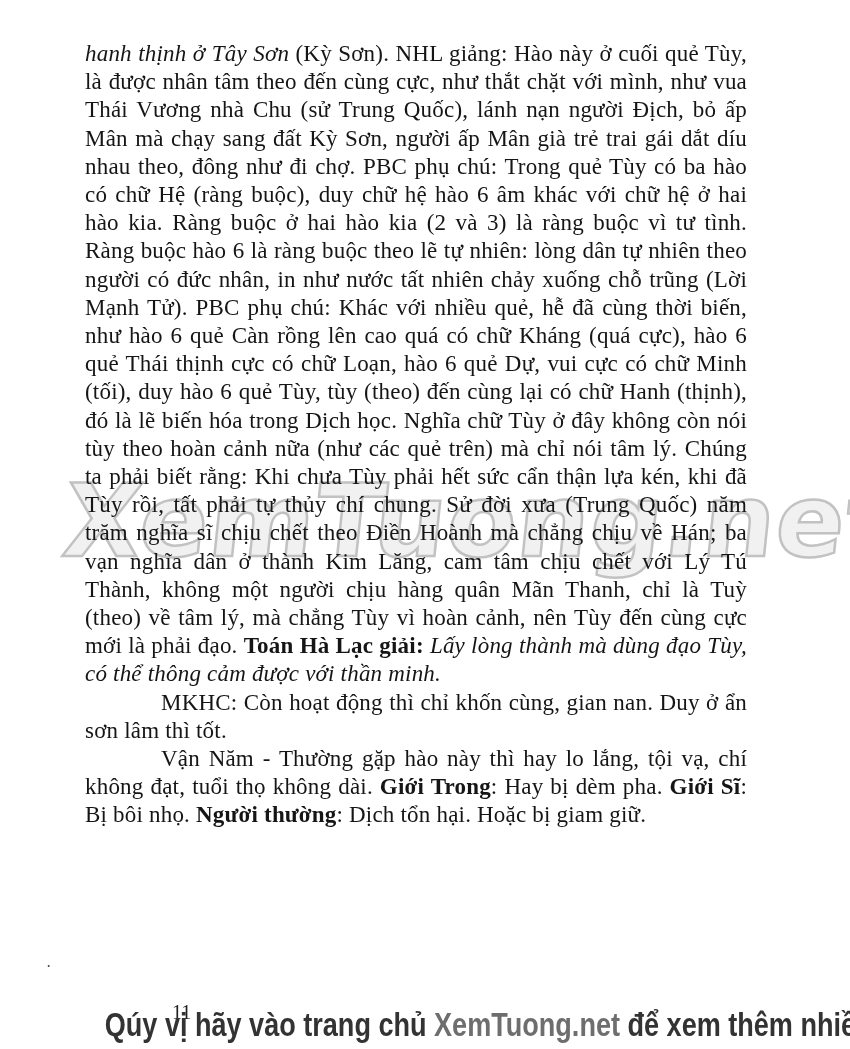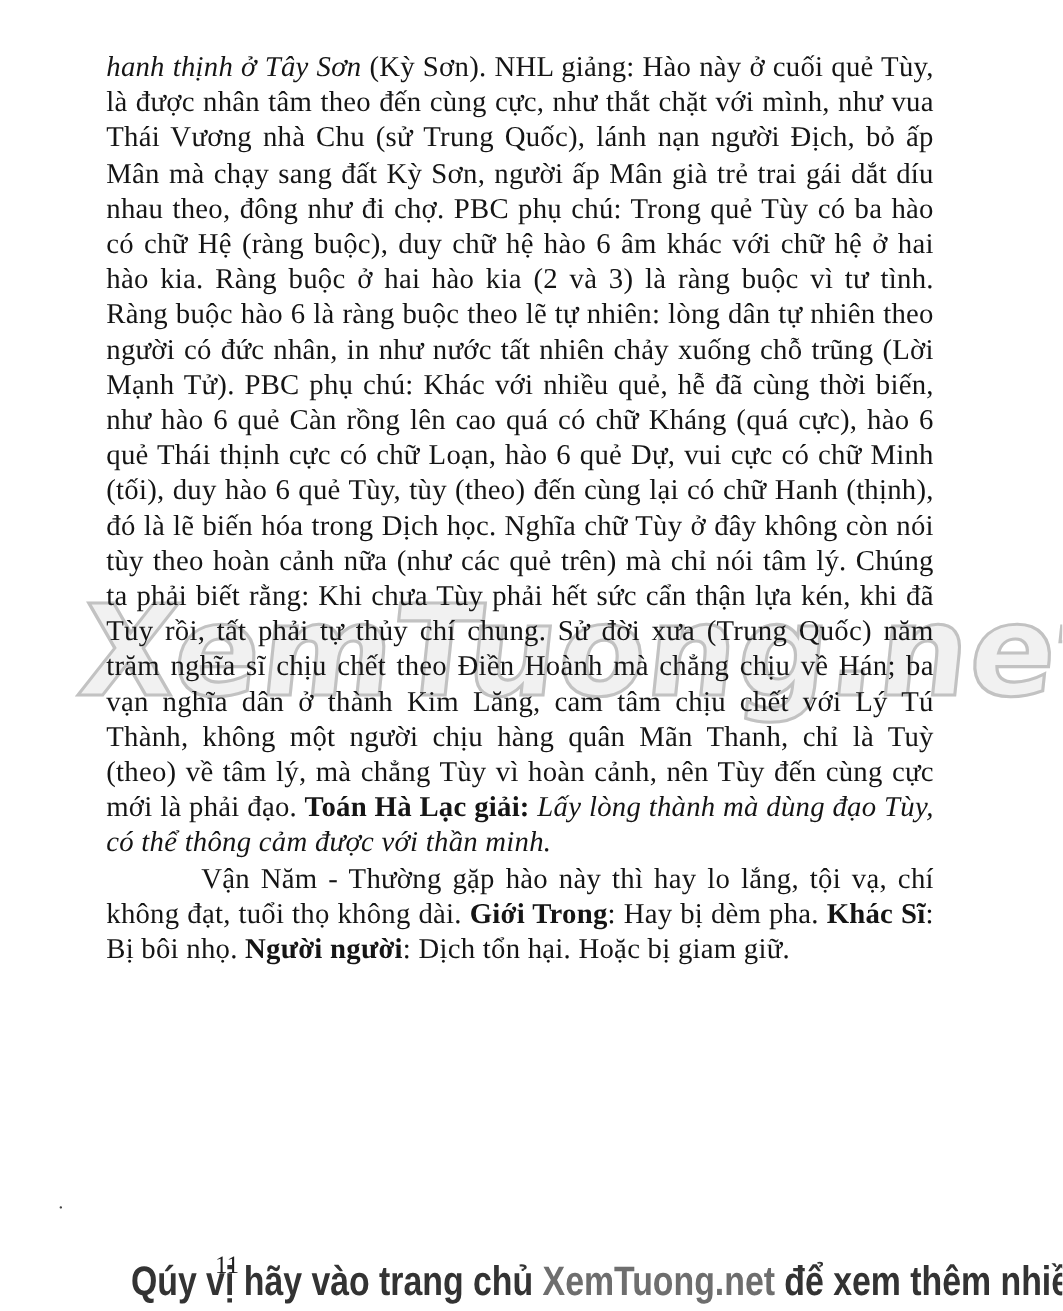--- a/index.html
+++ b/index.html
@@ -107,22 +107,23 @@
 <body>
 
 <div class="page">
 
   <div class="watermark">XemTuong.net</div>
 
   <div class="body-text">
     <p><span class="seg-italic">hanh thịnh ở Tây Sơn</span><span> (Kỳ Sơn). NHL giảng: Hào này ở cuối quẻ Tùy, là được nhân tâm theo đến cùng cực, như thắt chặt với mình, như vua Thái Vương nhà Chu (sử Trung Quốc), lánh nạn người Địch, bỏ ấp Mân mà chạy sang đất Kỳ Sơn, người ấp Mân già trẻ trai gái dắt díu nhau theo, đông như đi chợ. PBC phụ chú: Trong quẻ Tùy có ba hào có chữ Hệ (ràng buộc), duy chữ hệ hào 6 âm khác với chữ hệ ở hai hào kia. Ràng buộc ở hai hào kia (2 và 3) là ràng buộc vì tư tình. Ràng buộc hào 6 là ràng buộc theo lẽ tự nhiên: lòng dân tự nhiên theo người có đức nhân, in như nước tất nhiên chảy xuống chỗ trũng (Lời Mạnh Tử). PBC phụ chú: Khác với nhiều quẻ, hễ đã cùng thời biến, như hào 6 quẻ Càn rồng lên cao quá có chữ Kháng (quá cực), hào 6 quẻ Thái thịnh cực có chữ Loạn, hào 6 quẻ Dự, vui cực có chữ Minh (tối), duy hào 6 quẻ Tùy, tùy (theo) đến cùng lại có chữ Hanh (thịnh), đó là lẽ biến hóa trong Dịch học. Nghĩa chữ Tùy ở đây không còn nói tùy theo hoàn cảnh nữa (như các quẻ trên) mà chỉ nói tâm lý. Chúng ta phải biết rằng: Khi chưa Tùy phải hết sức cẩn thận lựa kén, khi đã Tùy rồi, tất phải tự thủy chí chung. Sử đời xưa (Trung Quốc) năm trăm nghĩa sĩ chịu chết theo Điền Hoành mà chẳng chịu về Hán; ba vạn nghĩa dân ở thành Kim Lăng, cam tâm chịu chết với Lý Tú Thành, không một người chịu hàng quân Mãn Thanh, chỉ là Tuỳ (theo) về tâm lý, mà chẳng Tùy vì hoàn cảnh, nên Tùy đến cùng cực mới là phải đạo. </span><span class="seg-bold">Toán Hà Lạc giải:</span><span> </span><span class="seg-italic">Lấy lòng thành mà dùng đạo Tùy, có thể thông cảm được với thần minh.</span></p>
 
 
+    <p class="indented">MKHC: Còn hoạt động thì chỉ khốn cùng, gian nan. Duy ở ẩn sơn lâm thì tốt.</p>
 
-    <p class="indented"><span>Vận Năm - Thường gặp hào này thì hay lo lắng, tội vạ, chí không đạt, tuổi thọ không dài. </span><span class="seg-bold">Giới Trong</span><span>: Hay bị dèm pha. </span><span class="seg-bold">Khác Sĩ</span><span>: Bị bôi nhọ. </span><span class="seg-bold">Người người</span><span>: Dịch tổn hại. Hoặc bị giam giữ.</span></p>
+    <p class="indented"><span>Vận Năm - Thường gặp hào này thì hay lo lắng, tội vạ, chí không đạt, tuổi thọ không dài. </span><span class="seg-bold">Giới Trong</span><span>: Hay bị dèm pha. </span><span class="seg-bold">Giới Sĩ</span><span>: Bị bôi nhọ. </span><span class="seg-bold">Người thường</span><span>: Dịch tổn hại. Hoặc bị giam giữ.</span></p>
   </div>
 
   <span class="margin-speck">·</span>
 
   <span class="page-number">11</span>
 
   <div class="footer">
     <span class="footer-inner"><span>Qúy vị hãy vào trang chủ </span><span class="footer-site">XemTuong.net</span><span> để xem thêm nhiều mục hay khác</span></span>
   </div>
 

